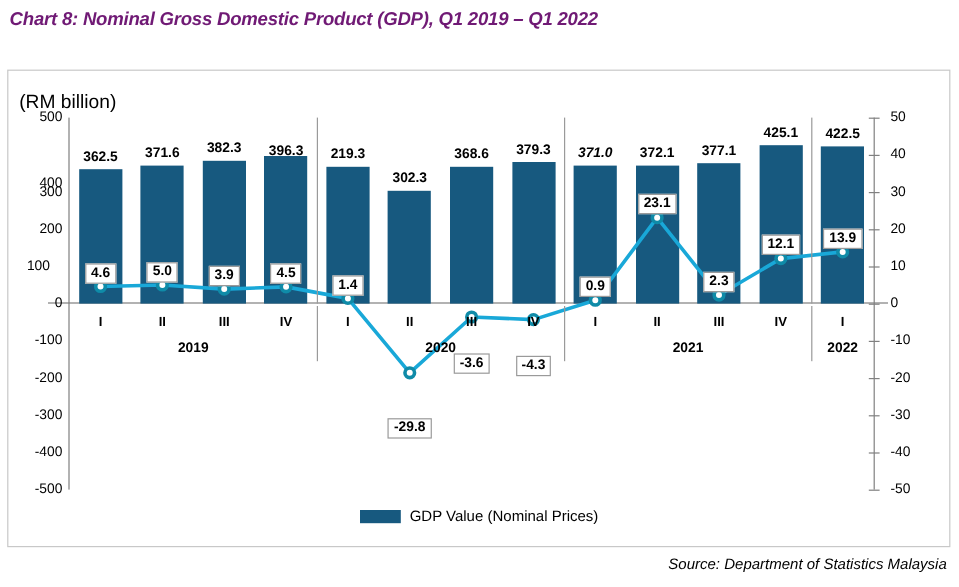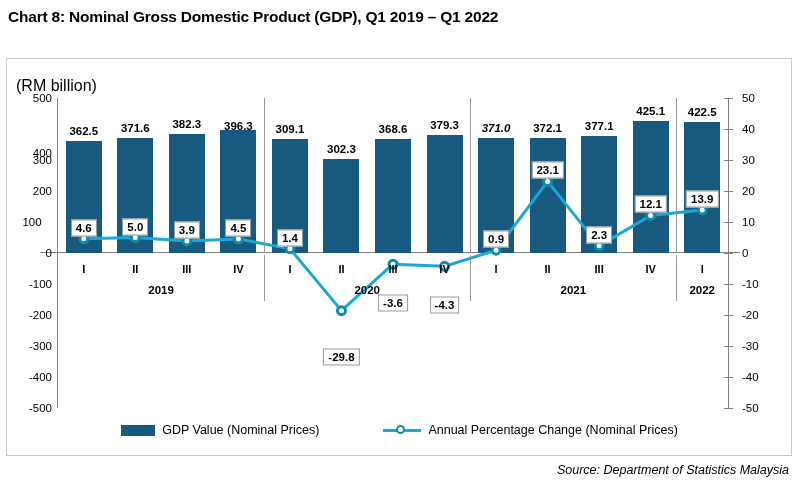--- a/index.html
+++ b/index.html
@@ -7,22 +7,22 @@
     width:799px;height:489px;
     background:#ffffff;
     font-family:"Liberation Sans", sans-serif;
     overflow:hidden;
     position:relative;
   }
   #root{position:absolute;inset:0;}
 
   .title{
     position:absolute;left:8px;top:8px;
-    font-size:15.5px;font-weight:bold;
-    color:#000000;letter-spacing:-0.2px;white-space:nowrap;
+    font-size:15.5px;font-weight:bold;font-style:italic;
+    color:#701a75;letter-spacing:-0.2px;white-space:nowrap;
   }
 
   .chart-frame{
     position:absolute;left:6px;top:58px;width:786px;height:398px;
     border:1px solid #c8c8c8;background:#fff;box-sizing:border-box;
   }
 
   .unit-label{
     position:absolute;left:16px;top:77px;
     font-size:16px;color:#000;
@@ -218,21 +218,21 @@
       <div class="bar" style="left: 529.615px; top: 137.649px; width: 36px; height: 115.351px; background: rgb(23, 89, 127);"></div>
       <div class="bar" style="left: 581.154px; top: 136.099px; width: 36px; height: 116.901px; background: rgb(23, 89, 127);"></div>
       <div class="bar" style="left: 632.692px; top: 121.219px; width: 36px; height: 131.781px; background: rgb(23, 89, 127);"></div>
       <div class="bar" style="left: 684.231px; top: 122.025px; width: 36px; height: 130.975px; background: rgb(23, 89, 127);"></div>
     </div>
   <div id="barlabels-group">
       <div class="bar-label" style="left: 83.7692px; top: 124.625px;">362.5</div>
       <div class="bar-label" style="left: 135.308px; top: 121.804px;">371.6</div>
       <div class="bar-label" style="left: 186.846px; top: 118.487px;">382.3</div>
       <div class="bar-label" style="left: 238.385px; top: 114.147px; margin-top: 6px;">396.3</div>
-      <div class="bar-label" style="left: 289.923px; top: 123.013px;">309.1</div>
+      <div class="bar-label" style="left: 289.923px; top: 123.013px;">219.3</div>
       <div class="bar-label" style="left: 341.462px; top: 143.287px;">302.3</div>
       <div class="bar-label" style="left: 393px; top: 122.734px;">368.6</div>
       <div class="bar-label" style="left: 444.538px; top: 119.417px;">379.3</div>
       <div class="bar-label" style="left: 496.077px; top: 121.99px; font-style: italic;">371.0</div>
       <div class="bar-label" style="left: 547.615px; top: 121.649px;">372.1</div>
       <div class="bar-label" style="left: 599.154px; top: 120.099px;">377.1</div>
       <div class="bar-label" style="left: 650.692px; top: 105.219px;">425.1</div>
       <div class="bar-label" style="left: 702.231px; top: 106.025px;">422.5</div>
     </div>
 
@@ -295,24 +295,17 @@
       <div class="ysep" style="left: 676.462px; top: 255px; height: 46px;"></div>
       <div class="qlabel" style="left: 702.231px; top: 263px;">I</div>
       <div class="ylabel" style="left: 702.231px; top: 284px;">2022</div>
     </div>
 
   <div class="legend">
     <div class="legend-item">
       <span class="legend-swatch-bar"></span>
       <span class="legend-text">GDP Value (Nominal Prices)</span>
     </div>
-    <div class="legend-item">
-      <span class="legend-swatch-line">
-        <span class="ln"></span>
-          <span class="mk"></span>
-      </span>
-      <span class="legend-text">Annual Percentage Change (Nominal Prices)</span>
-    </div>
   </div>
 
   <div class="source">Source: Department of Statistics Malaysia</div>
 
 </div>
 
 </body></html>

